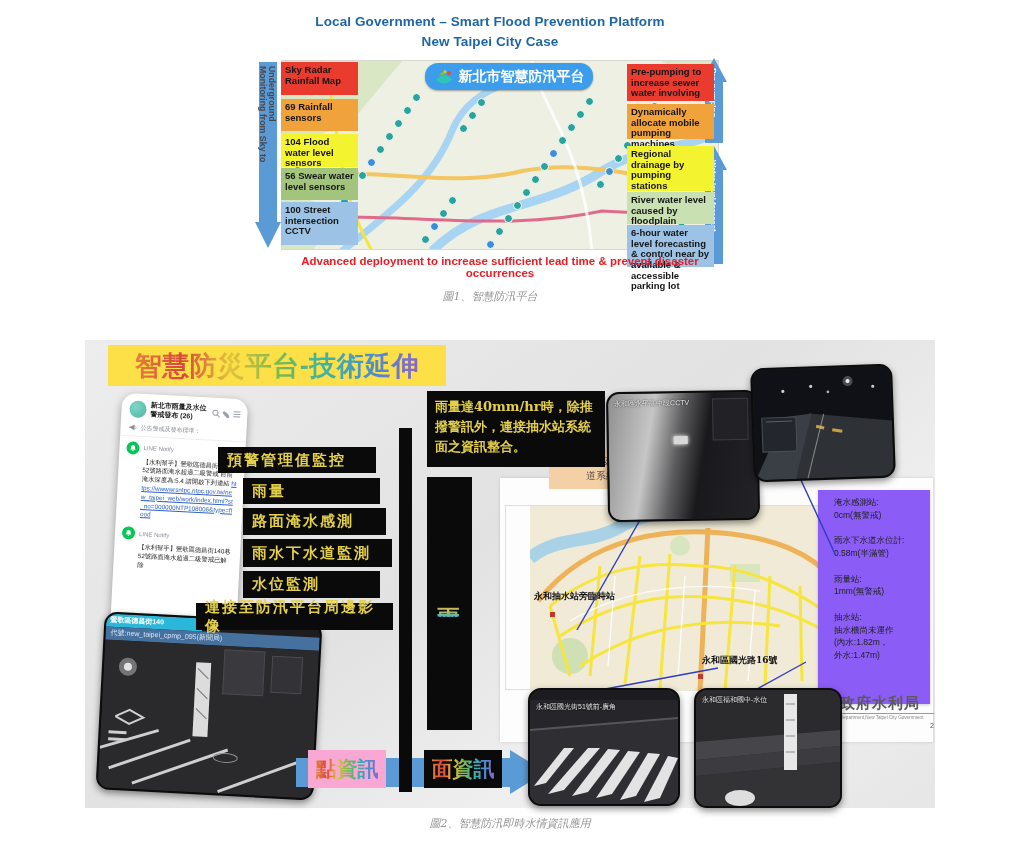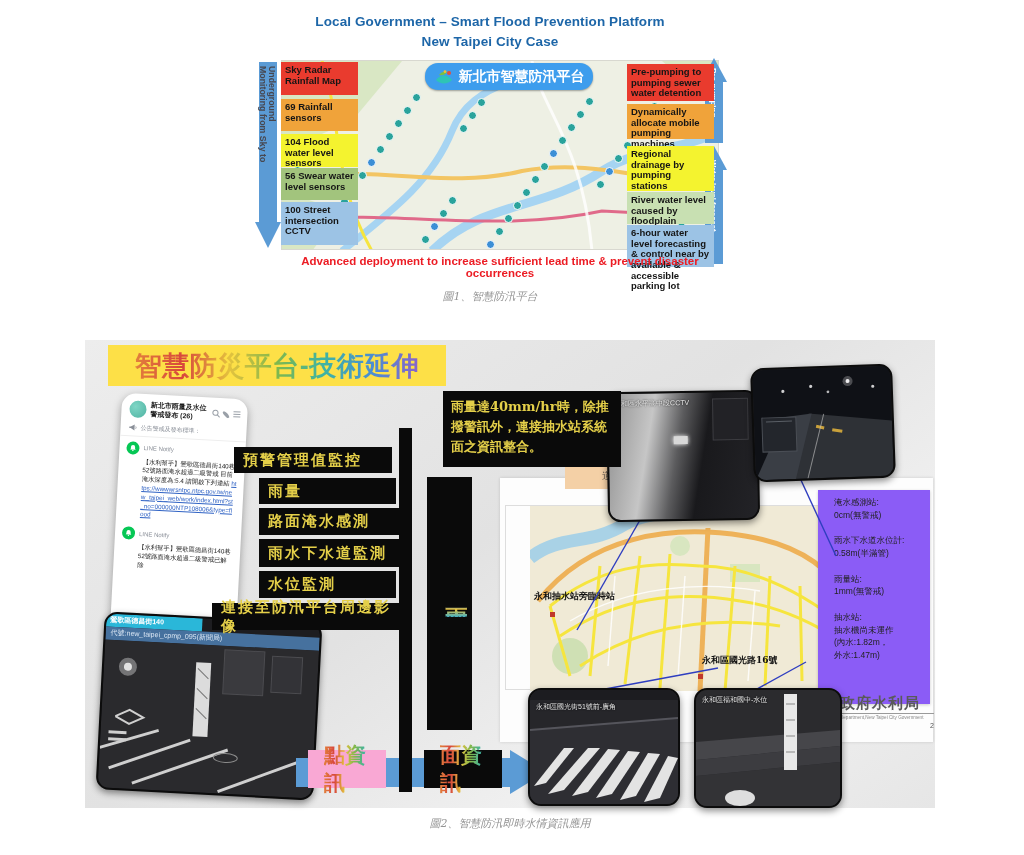--- a/index.html
+++ b/index.html
@@ -16,21 +16,21 @@
   .sideLabel{font-weight:bold;font-size:9.5px;line-height:1.12;color:#151515;padding:3px 4px;}
   .arrowShaft{background:#5b9bd5;}
   .tri-down{width:0;height:0;border-left:13px solid transparent;border-right:13px solid transparent;border-top:26px solid #5b9bd5;}
   .tri-up{width:0;height:0;border-left:13px solid transparent;border-right:13px solid transparent;border-bottom:24px solid #5b9bd5;}
   .vtext{writing-mode:vertical-rl;}
   .vtext-lr{writing-mode:vertical-lr;}
   .f1-note{color:#ec1c24;font-weight:bold;font-size:11.5px;text-align:center;}
   .caption{color:#949494;font-style:italic;font-size:11px;text-align:center;font-family:"DejaVu Serif",serif;}
   
   .panel2{background:linear-gradient(145deg,#ededed,#e2e2e2 45%,#f1f1f1 75%,#e6e6e6);}
-  .kai{font-family:"DejaVu Serif",serif;margin-left:16px;}
+  .kai{font-family:"DejaVu Serif",serif;}
   .blackbox{background:#0a0a0a;color:#e4cf49;font-weight:bold;display:flex;align-items:center;padding:0 9px;letter-spacing:2px;}
   .rainbow{background:linear-gradient(90deg,#e2803b,#d8463c,#e3c23e,#7fb84d,#3eb3a4,#4b8ed2,#8a64c8);
            -webkit-background-clip:text;background-clip:text;color:transparent;}
   .rainbow-v{background:linear-gradient(180deg,#e8a03c 0%,#3fb0c8 18%,#e8a03c 36%,#4b8ed2 54%,#e8c23c 72%,#3fb0c8 100%);
            -webkit-background-clip:text;background-clip:text;color:transparent;}
   .phone{background:#fff;border-radius:14px;box-shadow:0 3px 8px rgba(0,0,0,.35);overflow:hidden;transform:rotate(3deg);}
   .ph-small{font-size:6.3px;color:#262626;line-height:1.4;}
   .ph-gray{font-size:6px;color:#8a8f98;}
   .ph-link{color:#2f62c4;text-decoration:underline;word-break:break-all;}
   .bell{width:13px;height:13px;border-radius:50%;background:#06c755;display:flex;align-items:center;justify-content:center;flex:none;}
@@ -137,21 +137,21 @@
       <div class="abs tri-up" style="left:0;top:0;"></div>
       <div class="abs arrowShaft" style="left:4px;top:24px;width:18px;height:61px;"></div>
       <div class="abs vtext" style="left:8px;top:10px;height:74px;font-size:8px;font-weight:bold;color:#fff;">Pre-pumping</div>
     </div>
     <div class="abs" style="left:701px;top:146px;width:26px;height:118px;">
       <div class="abs tri-up" style="left:0;top:0;"></div>
       <div class="abs arrowShaft" style="left:4px;top:24px;width:18px;height:94px;"></div>
       <div class="abs vtext" style="left:8px;top:14px;height:104px;font-size:7.6px;font-weight:bold;color:#fff;">Water level forecast</div>
     </div>
 
-    <div class="abs sideLabel" style="left: 627px; top: 64px; width: 87px; height: 37px; background-color: rgb(233, 59, 46);">Pre-pumping to pumping sewer water detention</div>
+    <div class="abs sideLabel" style="left: 627px; top: 64px; width: 87px; height: 37px; background-color: rgb(233, 59, 46);">Pre-pumping to increase sewer water involving</div>
     <div class="abs sideLabel" style="left: 627px; top: 104px; width: 87px; height: 35px; background-color: rgb(240, 163, 58);">Dynamically allocate mobile pumping machines</div>
     <div class="abs sideLabel" style="left: 627px; top: 146px; width: 87px; height: 45px; background-color: rgb(244, 243, 47);">Regional drainage by pumping stations involving external water drainage</div>
     <div class="abs sideLabel" style="left: 627px; top: 192px; width: 87px; height: 32px; background-color: rgb(200, 224, 178);">River water level caused by floodplain utilization</div>
     <div class="abs sideLabel" style="left: 627px; top: 225px; width: 87px; height: 42px; background-color: rgb(156, 195, 229);">6-hour water level forecasting &amp; control near by available &amp; accessible parking lot</div>
 
     <div class="abs f1-note" style="left:281px;top:255px;width:438px;">Advanced deployment to increase sufficient lead time &amp; prevent disaster occurrences</div>
     <div class="abs caption" style="left:230px;top:289px;width:520px;">圖1、智慧防汛平台</div>
   </div>
 
   <div class="abs panel2" style="left:85px;top:340px;width:850px;height:468px;"></div>

